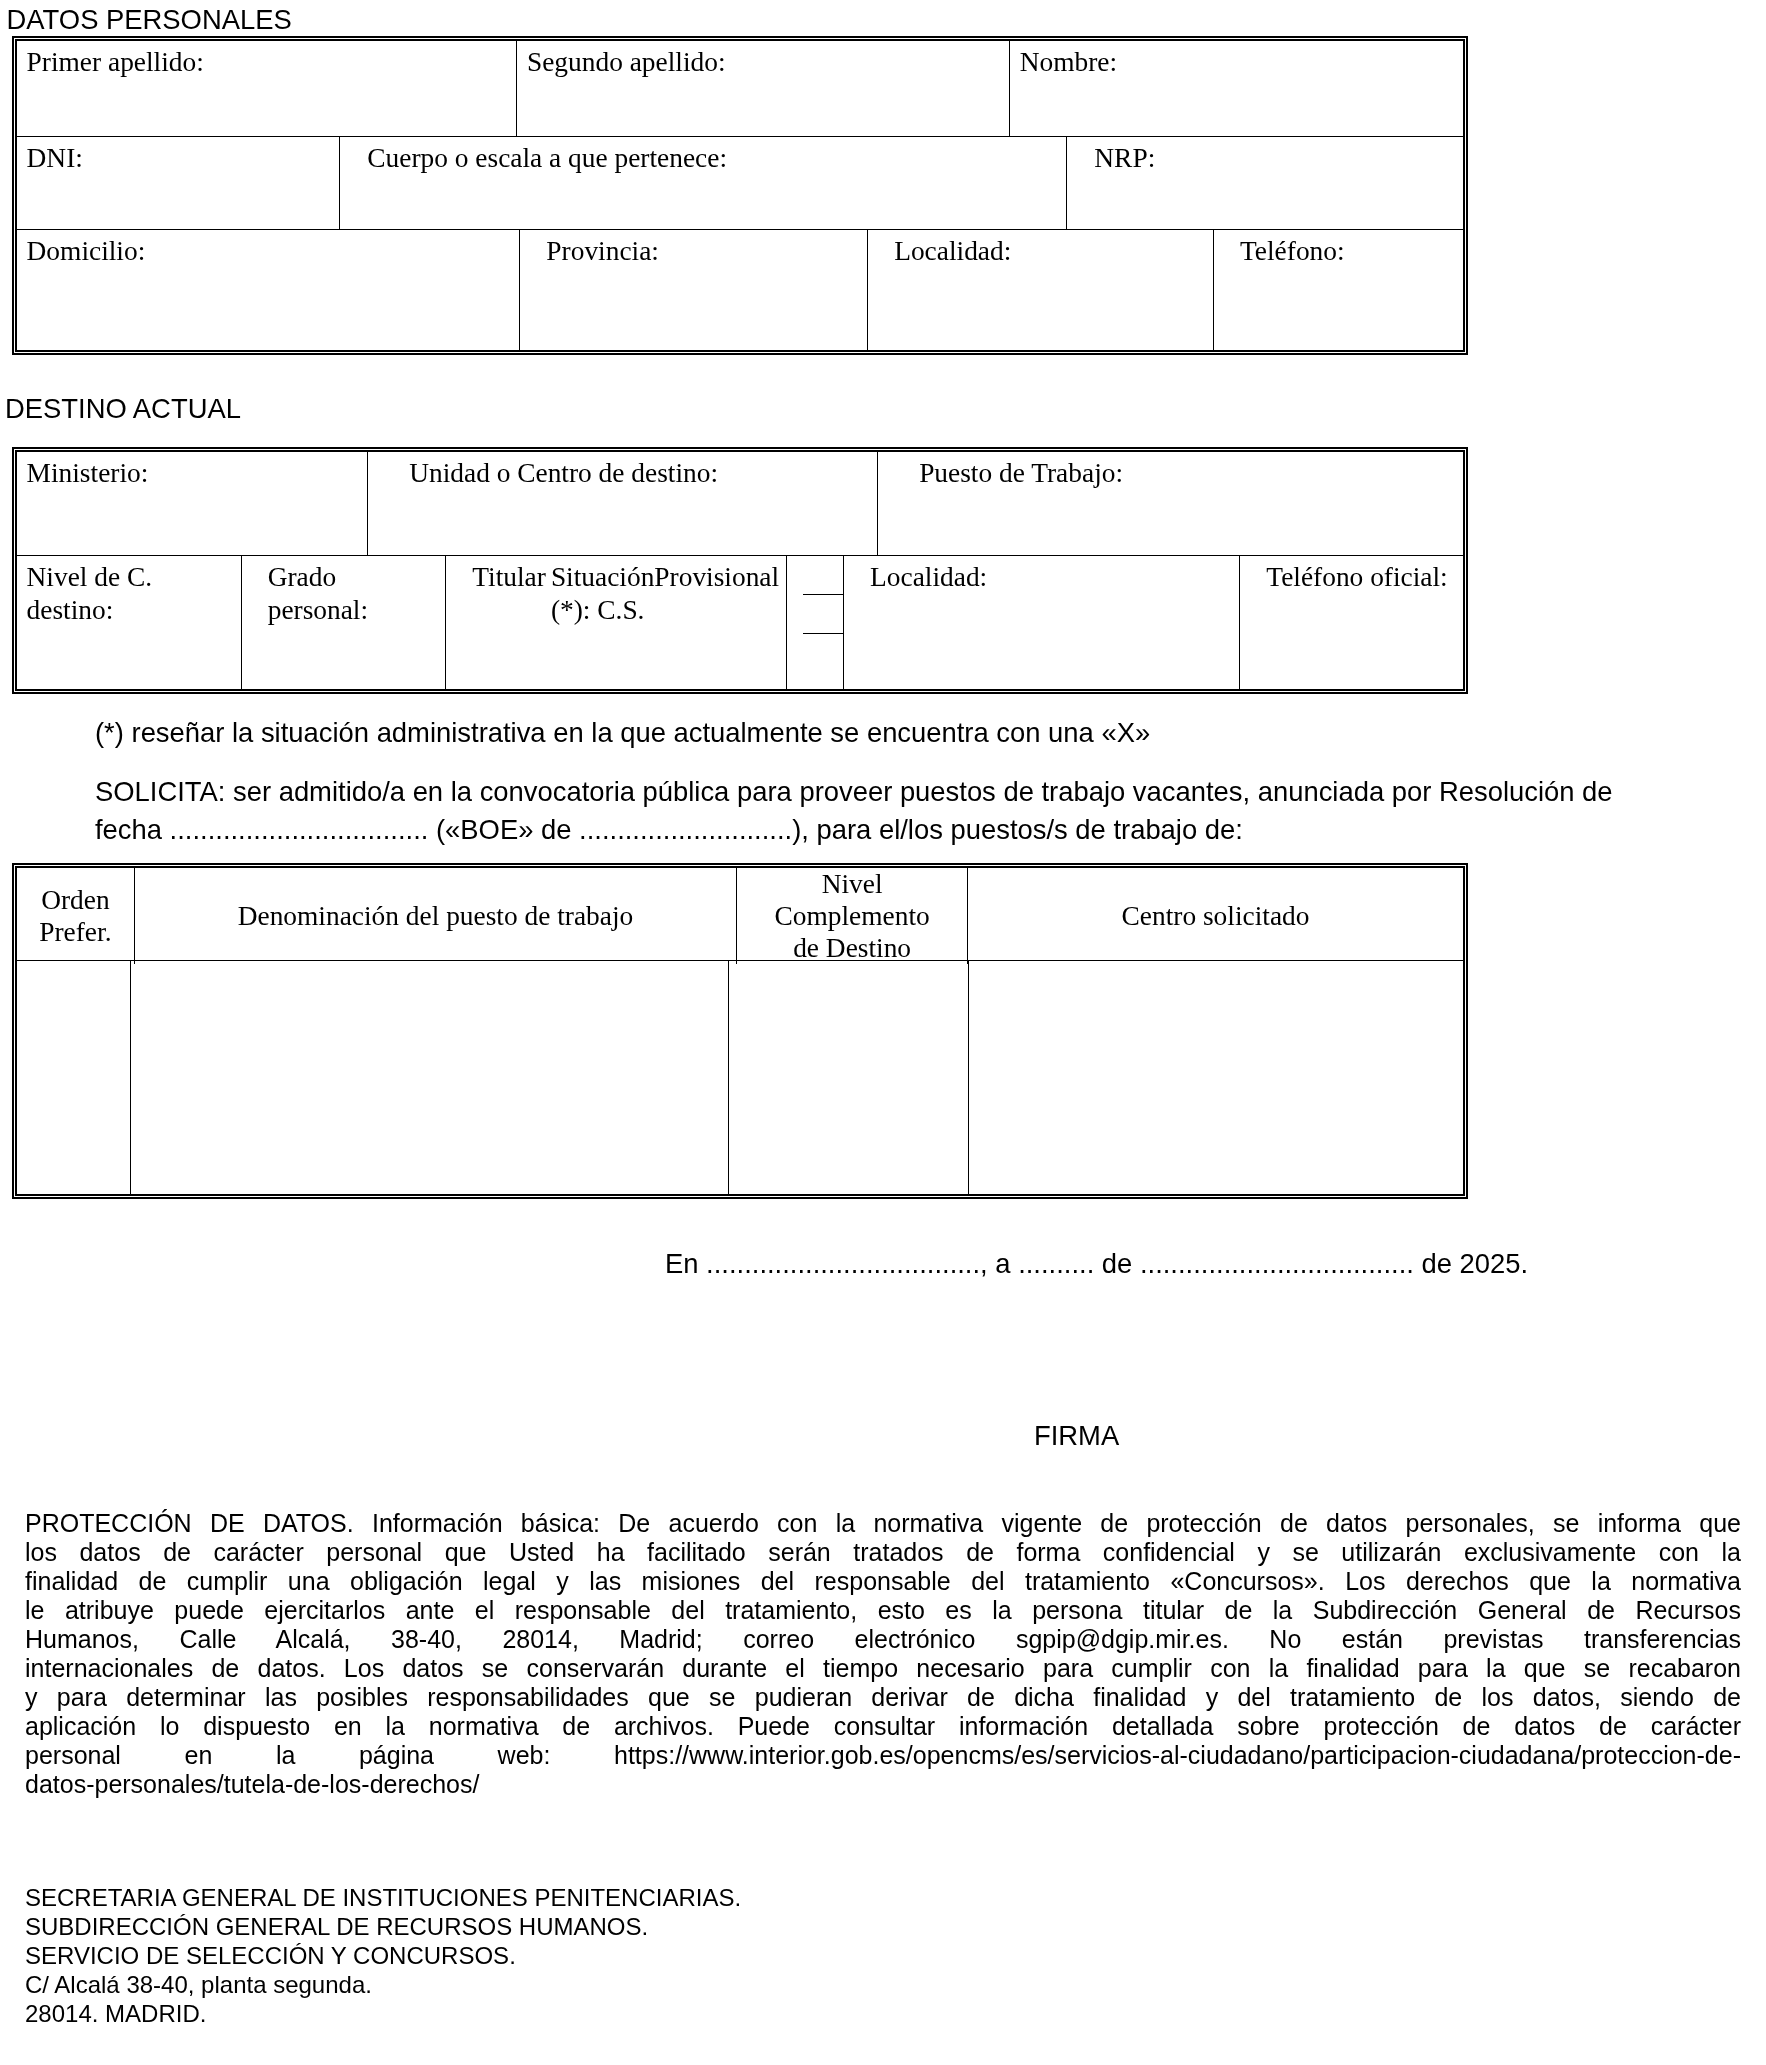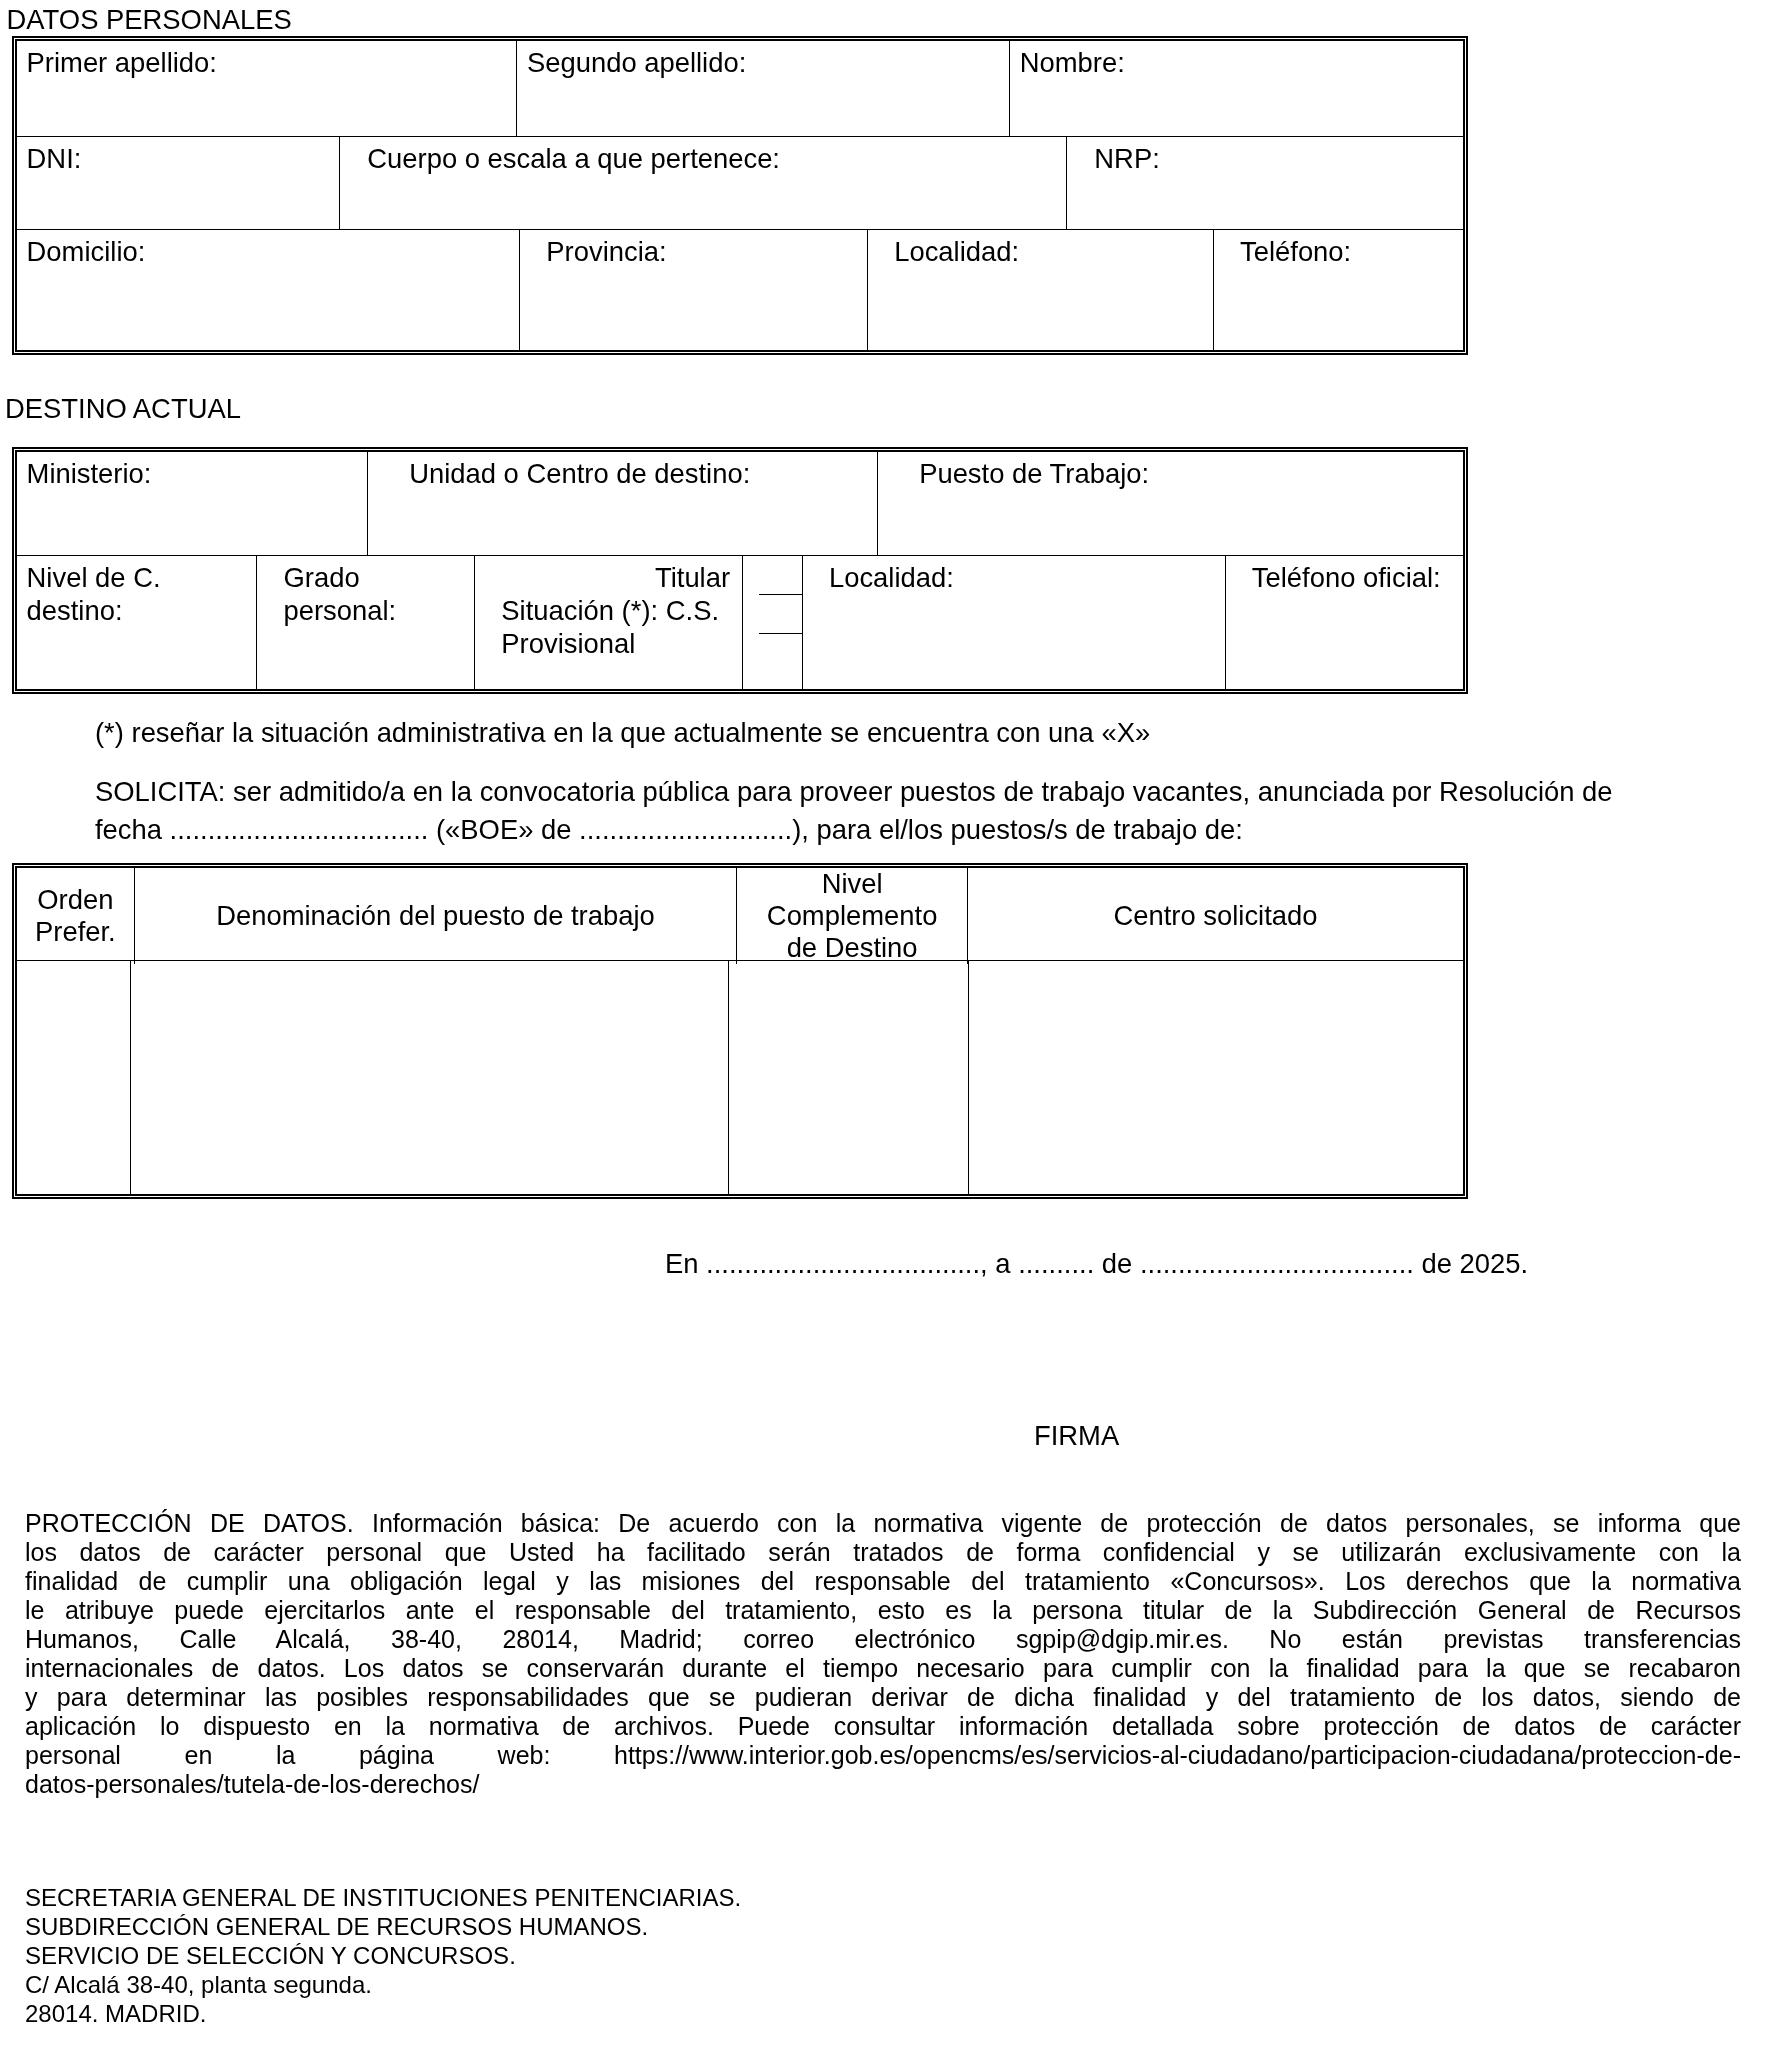--- a/index.html
+++ b/index.html
@@ -8,36 +8,36 @@
     width: 1766px; height: 2065px;
     overflow: hidden;
     font-family: "Liberation Sans", "DejaVu Sans", sans-serif;
     color: #000;
     font-size: 27.4px;
   }
   .section-title { margin: 3.3px 0 0 6.6px; font-size: 27.4px; font-weight: 400; line-height: 33px; }
   .section-title.second { margin-top: 37px; margin-left: 5px; }
 
   
-  .ftable { margin-left: 11.6px; width: 1456px; border: 5.8px double #000; background: #fff; }
+  .ftable { margin-left: 11.6px; width: 1456px; border: 5.8px double #000; background: #fff; font-family: Liberation Serif, serif; }
   .frow { display: grid; border-bottom: 1.7px solid #000; }
   .frow:last-child { border-bottom: none; gap: 16px; }
   .fcell { border-right: 1.7px solid #000; padding: 5px 6.6px 0 10px; font-size: 27.4px; line-height: 33px; }
   .fcell:last-child { border-right: none; }
 
   
   .t1-r1 { grid-template-columns: 726fr 715fr 657fr; height: 96px; }
   .t1-r2 { grid-template-columns: 481fr 1055fr 562fr; height: 93px; gap: 17px; }
   .t1-r3 { grid-template-columns: 756fr 498fr 495fr 349fr; height: 120px; }
 
   
   .t2 { margin-top: 21.6px; }
   .t2-r1 { grid-template-columns: 533fr 726fr 839fr; height: 104px; gap: 31px; }
   .t2-r2 { grid-template-columns: 370fr 310fr 386fr 68fr 625fr 339fr; height: 133px; }
-  .situacion-cell { display: flex; flex-direction: column; padding-bottom: 6px; }
+  .situacion-cell { display: flex; padding-bottom: 6px; }
   .situacion-titular { text-align: right; padding-right: 5px; }
   .checkbox-col { padding: 0; display: flex; flex-direction: column; }
   .checkbox-box { flex: 45 0 0; border-bottom: 1.7px solid #000; }
   .checkbox-box.mid { flex: 46 0 0; }
   .checkbox-box.last { flex: 65 0 0; border-bottom: none; }
 
   
   .note-line { margin: 21.6px 0 0 95px; font-size: 27.4px; line-height: 35px; }
   .solicita { margin: 22.4px 0 0 95px; font-size: 27.4px; line-height: 38px; }
 

